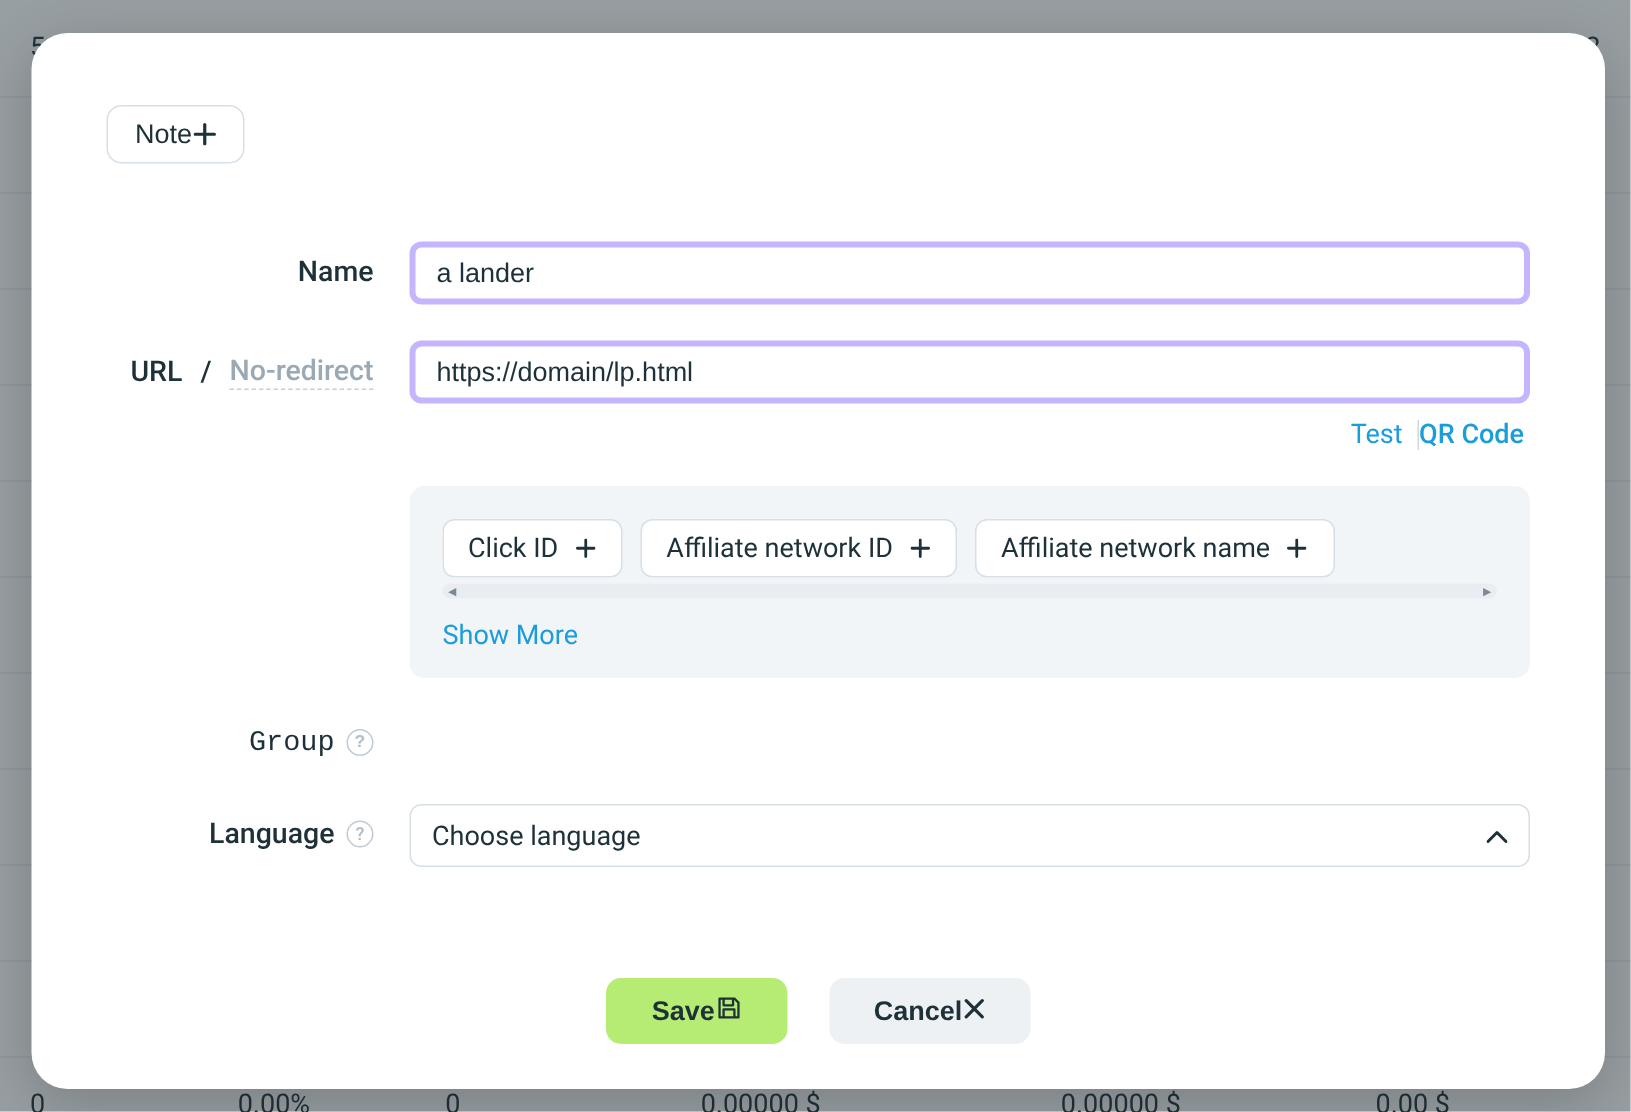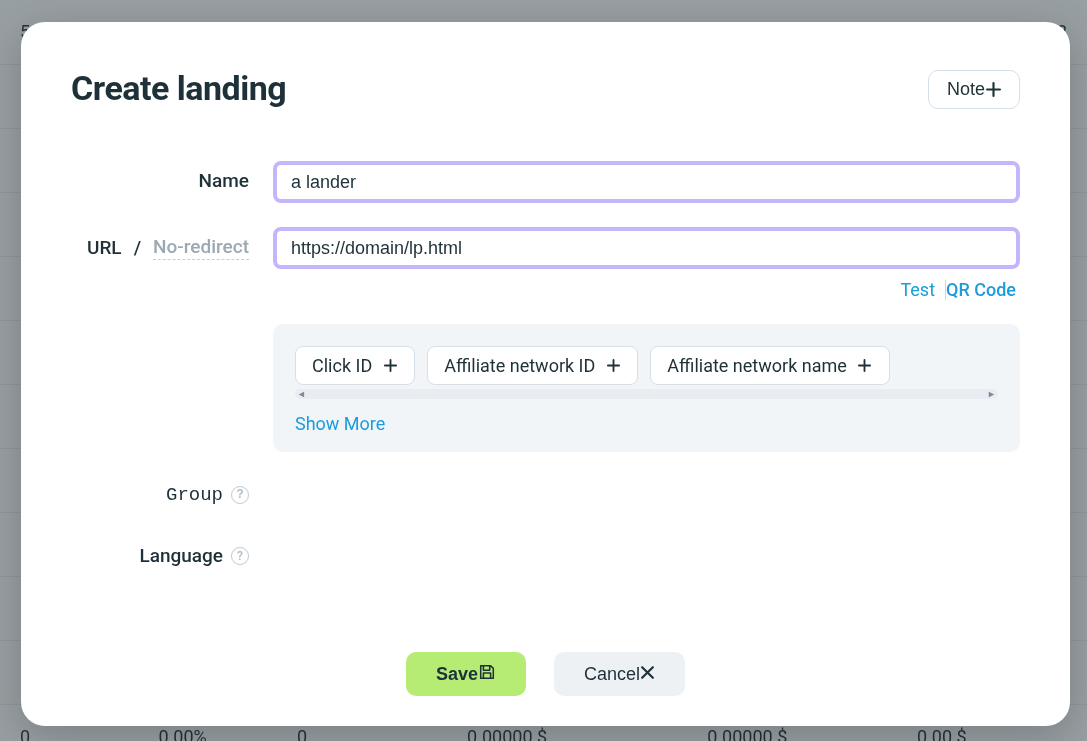--- a/index.html
+++ b/index.html
@@ -250,21 +250,21 @@
     cursor: pointer;
     border: none;
   }
   .btn-save {
     background: #b6ec73;
     color: #1e3138;
   }
   .btn-cancel {
     background: #eef1f4;
     color: #1e3138;
-    font-weight: 400;
+    font-weight: 700;
   }
   .icon-svg { display: inline-block; }
 </style>
 </head>
 <body>
 
 <div class="bg">
   <table>
     <tbody>
       <tr>
@@ -376,21 +376,20 @@
         <td></td>
       </tr>
     </tbody>
   </table>
 </div>
 <div class="bg-overlay"></div>
 
 <div class="modal">
 
   <div class="modal-header">
-    <h1 class="modal-title">Create landing</h1>
     <button class="note-btn">
       <span>Note</span>
       <span class="plus">
         <svg width="15" height="15" viewBox="0 0 14 14">
             <path d="M7 1v12M1 7h12" stroke="#1e3138" stroke-width="2" stroke-linecap="round"></path>
           </svg>
       </span>
     </button>
   </div>
 
@@ -457,20 +456,30 @@
       <span>Group</span>
       <span class="help-icon">?</span>
     </div>
   </div>
 
   <div class="row">
     <div class="label-col">
       <span>Language</span>
       <span class="help-icon">?</span>
     </div>
+    <div class="field-col">
+      <div class="select">
+        <span>Choose language</span>
+        <span class="chev">
+          <svg width="14" height="9" viewBox="0 0 14 9">
+              <path d="M1 8l6-6 6 6" stroke="#1e3138" stroke-width="2" fill="none" stroke-linecap="round" stroke-linejoin="round"></path>
+            </svg>
+        </span>
+      </div>
+    </div>
   </div>
 
   <div class="footer">
     <button class="btn btn-save">
       <span>Save</span>
       <span class="icon-svg">
         <svg width="18" height="18" viewBox="0 0 20 20">
           <path d="M3 3h11l3 3v11H3V3z M6 3v5h7V3 M6 17v-6h8v6" stroke="#1e3138" stroke-width="1.7" fill="none" stroke-linejoin="round"></path>
         </svg>
       </span>

